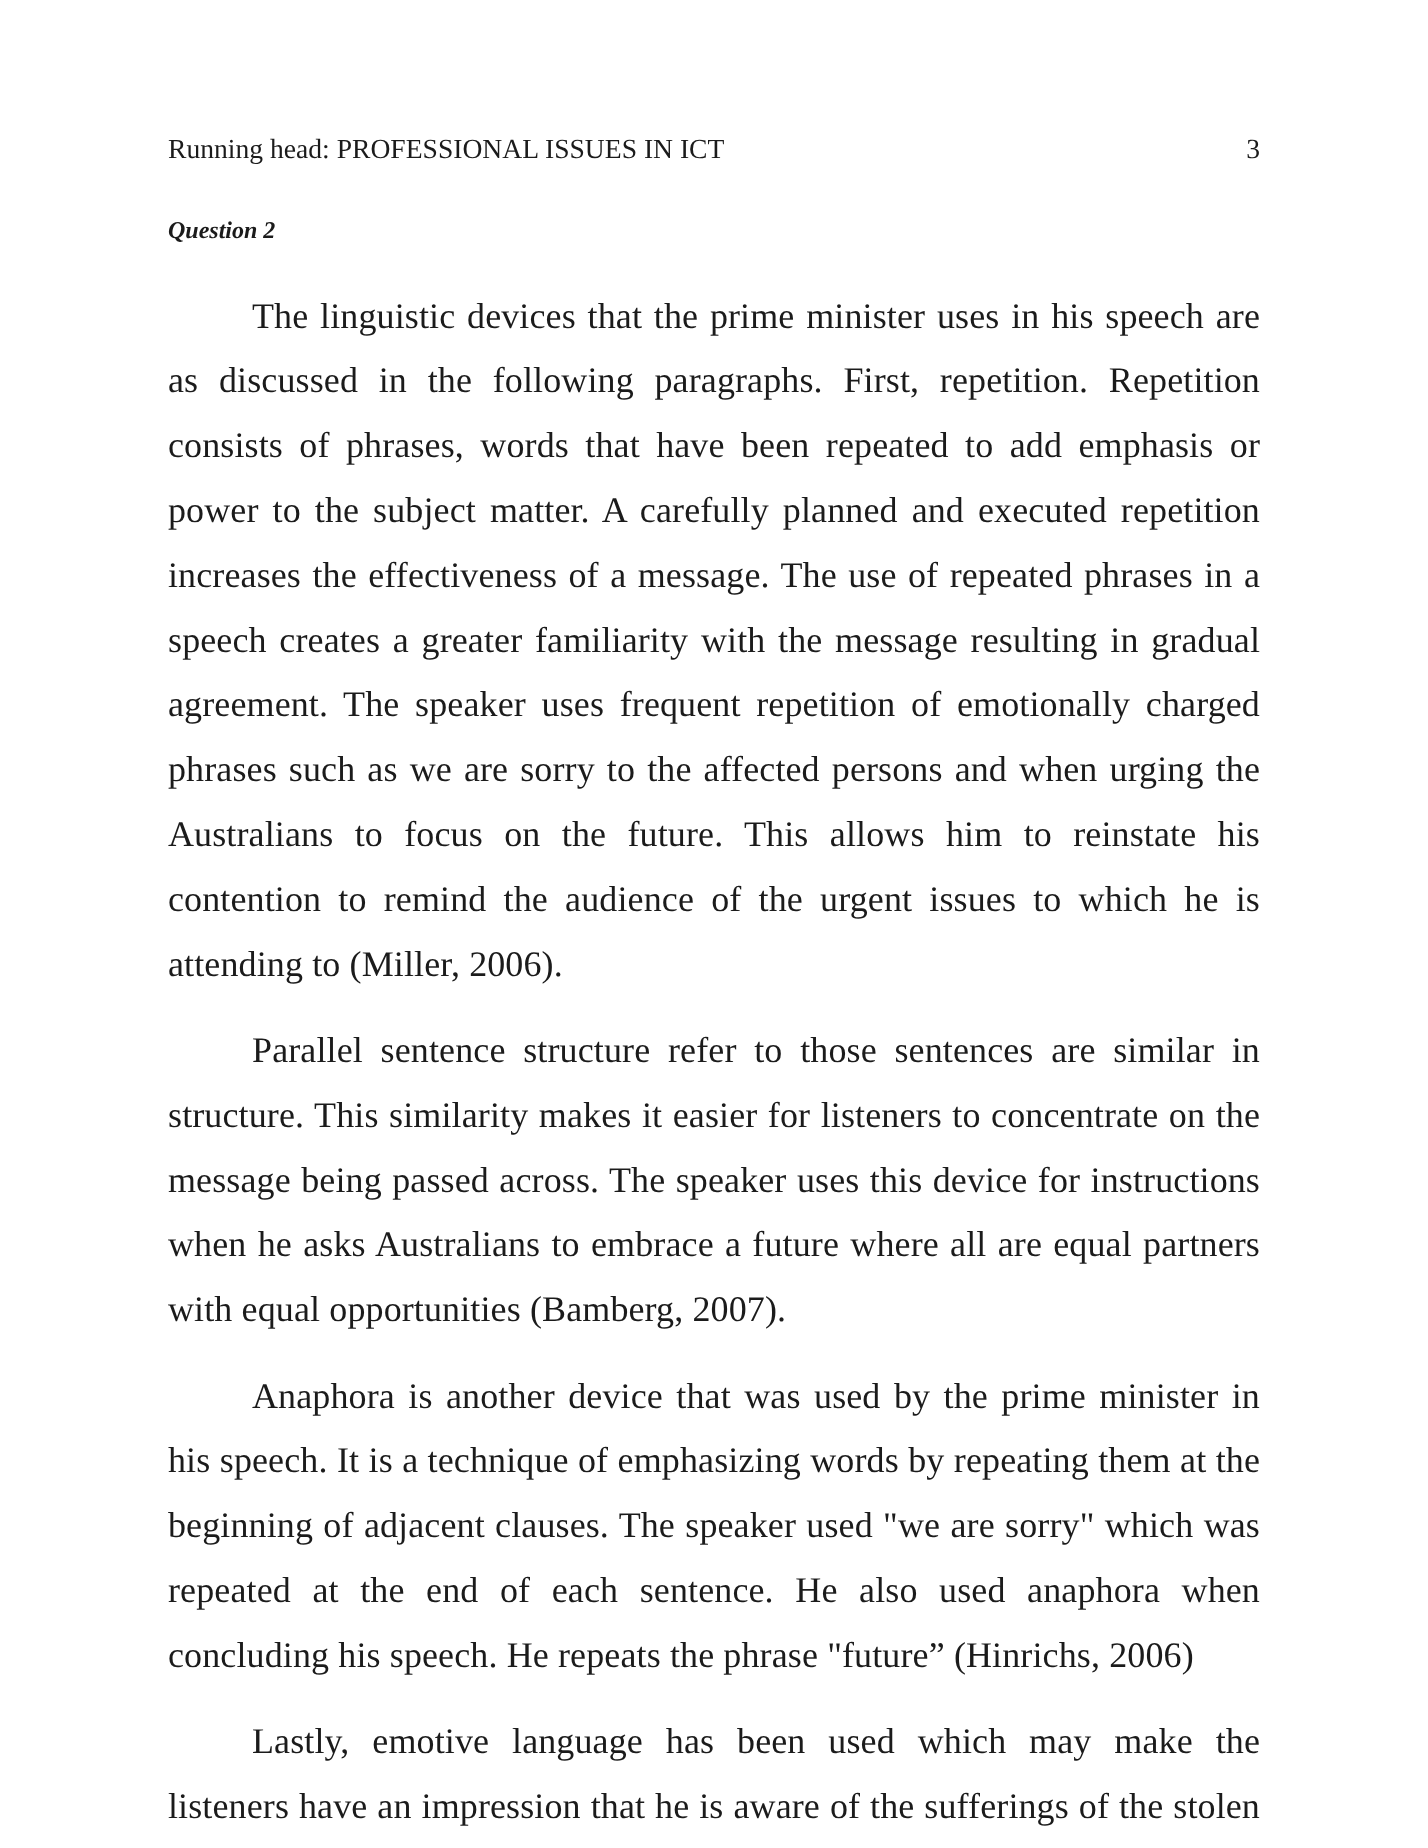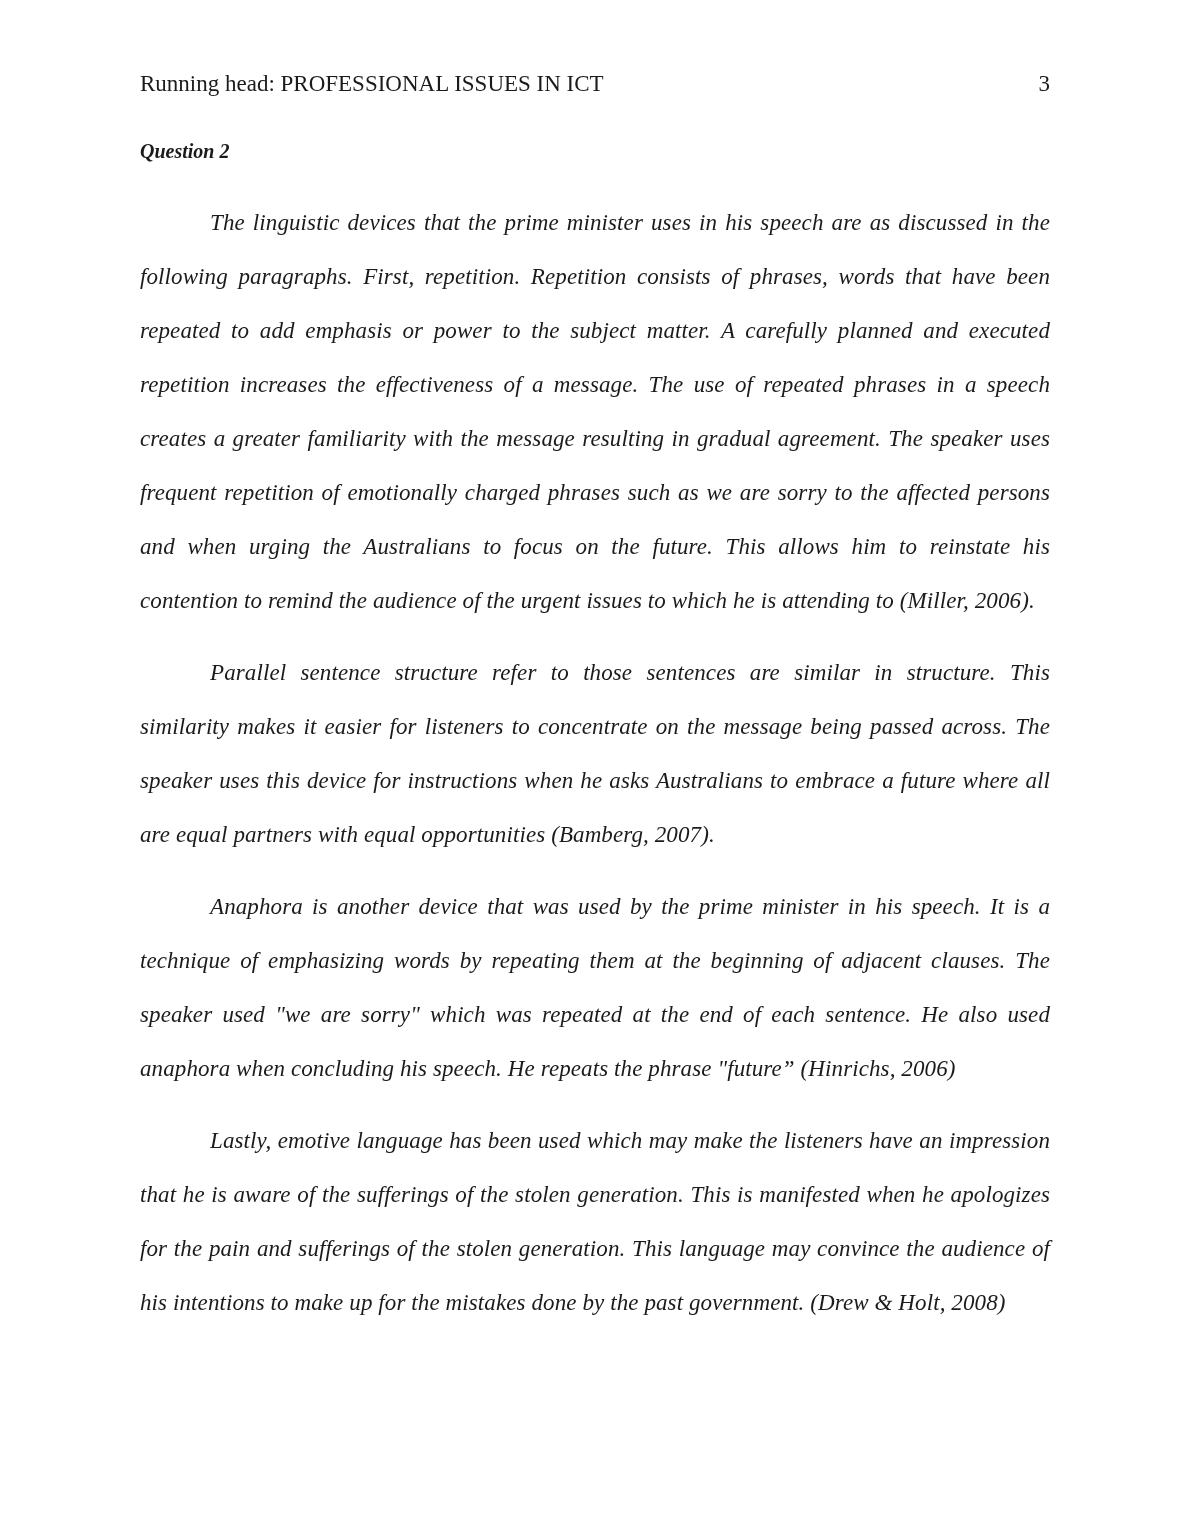--- a/index.html
+++ b/index.html
@@ -7,21 +7,21 @@
     padding: 0;
     background: #ffffff;
   }
   .page {
     position: relative;
     width: 1190px;
     height: 1540px;
     margin: 0 auto;
     background: #ffffff;
     box-sizing: border-box;
-    padding: 70px 140px 0 140px;
+    padding: 111px 140px 0 140px;
     font-family: "Liberation Serif", "DejaVu Serif", serif;
     color: #1b1b1b;
   }
   .page-header {
     display: flex;
     justify-content: space-between;
     align-items: baseline;
     font-size: 23px;
     line-height: 28px;
   }
@@ -30,26 +30,25 @@
     font-size: 20px;
     line-height: 30px;
     font-weight: bold;
     font-style: italic;
   }
   .body-text {
     margin-top: 30px;
   }
   .body-paragraph {
     margin: 0 0 18px 0;
-    font-size: 23px;
+    font-size: 30px;
     line-height: 54px;
     text-align: justify;
     text-indent: 70px;
     letter-spacing: 0.1px;
-    font-style: italic;
   }
 </style>
 </head>
 <body>
 
 <div class="page">
 
   <header class="page-header">
     <span>Running head: PROFESSIONAL ISSUES IN ICT</span>
     <span>3</span>

